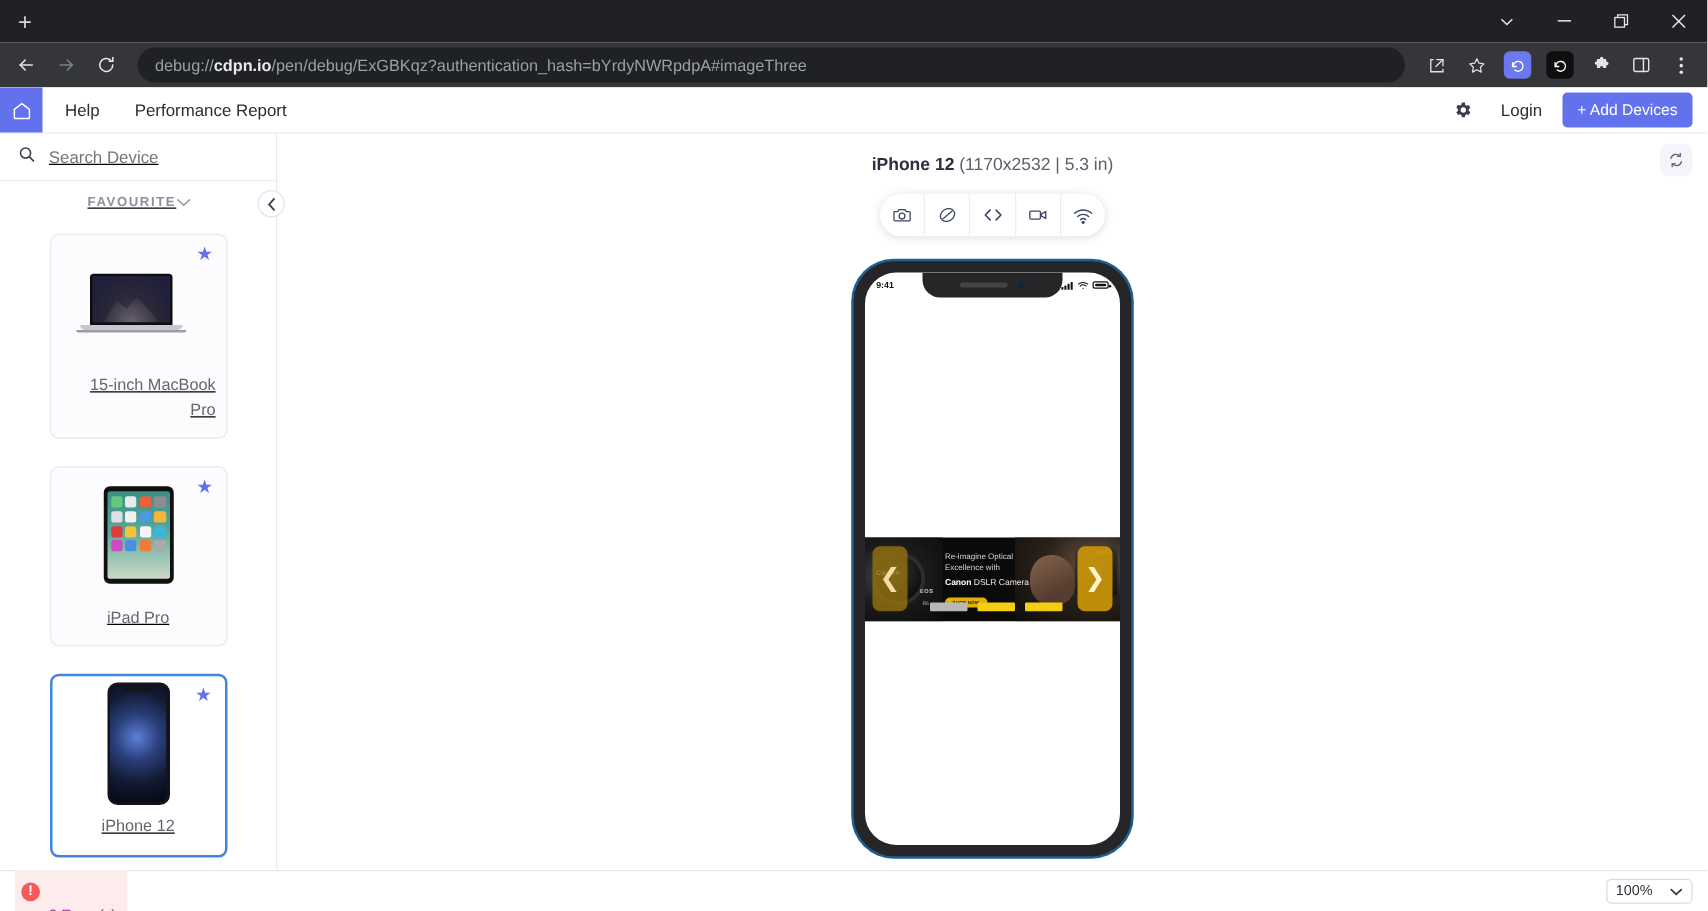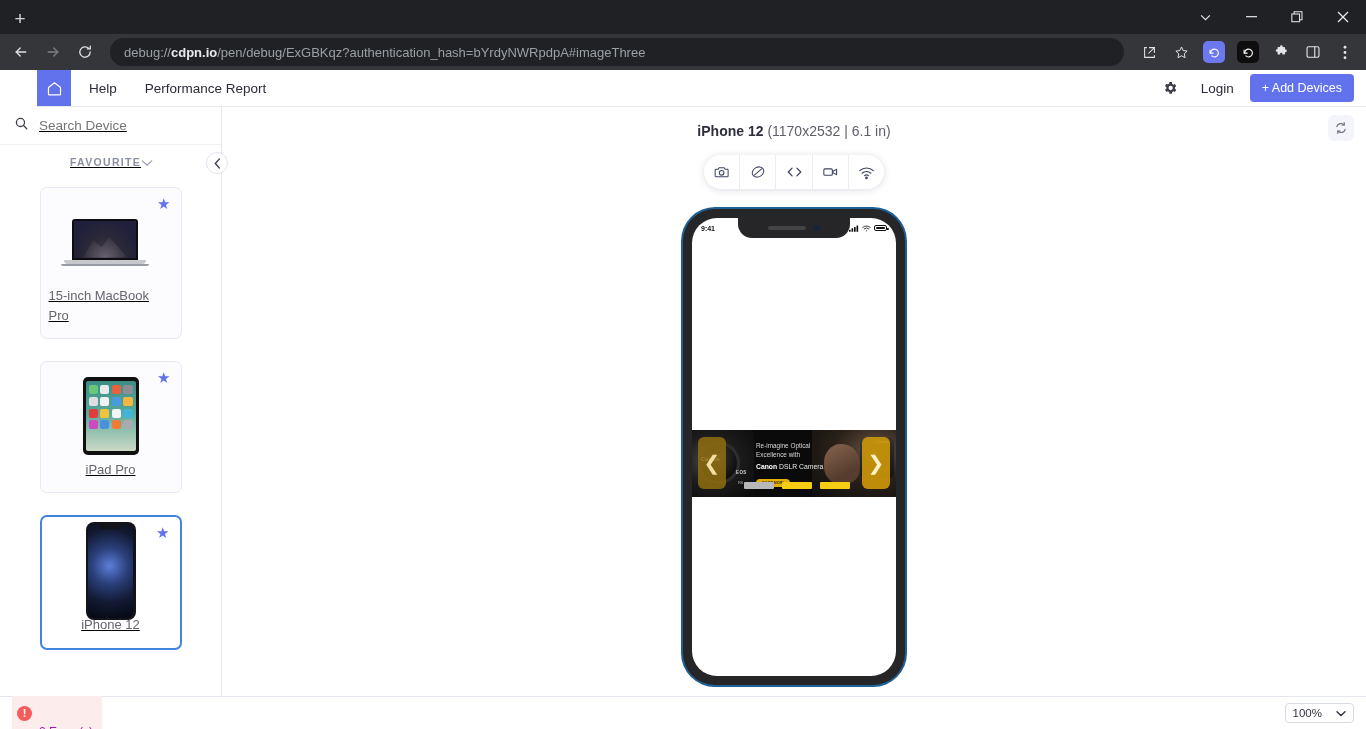--- a/index.html
+++ b/index.html
@@ -70,21 +70,21 @@
     align-items: center; justify-content: center; margin: 0 5px;
   }
   .ext-blue { background: #6c78f0; }
   .ext-black { background: #0e0e0e; }
 
   
   .app { flex: 1; display: flex; flex-direction: column; background: #fff; min-height: 0; }
 
   .app-header {
     height: 48px; background: #fff; border-bottom: 1px solid #e8e8ef;
-    display: flex; align-items: center; flex: 0 0 36px; margin-left: 37px;
+    display: flex; align-items: center; flex: 0 0 36px;
   }
   .home-btn {
     width: 34px; height: 36px; background: #6271ec; color: #fff;
     display: flex; align-items: center; justify-content: center; flex: 0 0 34px;
   }
   .nav-link {
     font-size: 13.5px; color: #2b2b3a; padding: 0 10px; margin-left: 8px; white-space: nowrap;
   }
   .hdr-spacer { flex: 1; }
   .gear-btn { width: 30px; height: 30px; display: flex; align-items: center; justify-content: center; color: #3c3c4a; }
@@ -120,21 +120,21 @@
   .dev-card {
     width: 142px; margin: 0 auto 22px auto; border: 1px solid #e6e8f2;
     border-radius: 7px; background: #fcfcfe; position: relative;
     padding: 14px 8px 12px 8px; display: flex; flex-direction: column;
     align-items: center;
   }
   .dev-card.selected { border: 2px solid #4285dd; background: #fff; }
   .dev-star { position: absolute; top: 8px; right: 10px; color: #6271ec; font-size: 15px; line-height: 1; }
   .dev-thumb { height: 80px; display: flex; align-items: center; justify-content: center; }
   .dev-name {
-    margin-top: 4px; font-size: 13px; color: #65656f; text-align: left;
+    margin-top: 16px; font-size: 13px; color: #65656f; text-align: right;
     line-height: 1.55;
   }
 
   .collapse-btn {
     position: absolute; left: 206px; top: 45px; width: 22px; height: 22px;
     border-radius: 50%; background: #fff; border: 1px solid #e2e4f0;
     display: flex; align-items: center; justify-content: center;
     color: #3f3f52; font-size: 10px; z-index: 5;
   }
 
@@ -536,21 +536,21 @@
       <div class="collapse-btn">
         <svg width="7" height="11" viewBox="0 0 8 12" fill="none" stroke="#3f3f52" stroke-width="1.7" stroke-linecap="round">
             <polyline points="6,1 1.5,6 6,11"></polyline>
           </svg>
       </div>
 
       <div class="stage">
         <div class="stage-head">
           <div class="dev-title">
             <b>iPhone 12</b>
-            <span>(1170x2532 | 6.1 in)</span>
+            <span>(1170x2532 | 5.3 in)</span>
           </div>
           <div class="refresh-btn">
             <svg width="14" height="14" viewBox="0 0 20 20" fill="none" stroke="currentColor" stroke-width="1.6" stroke-linecap="round">
               <path d="M4 8a6 6 0 0 1 10.3-2.4"></path>
                 <polyline points="14.6,2.4 14.6,5.8 11.2,5.8"></polyline>
               <path d="M16 12a6 6 0 0 1-10.3 2.4"></path>
                 <polyline points="5.4,17.6 5.4,14.2 8.8,14.2"></polyline>
             </svg>
           </div>
 

